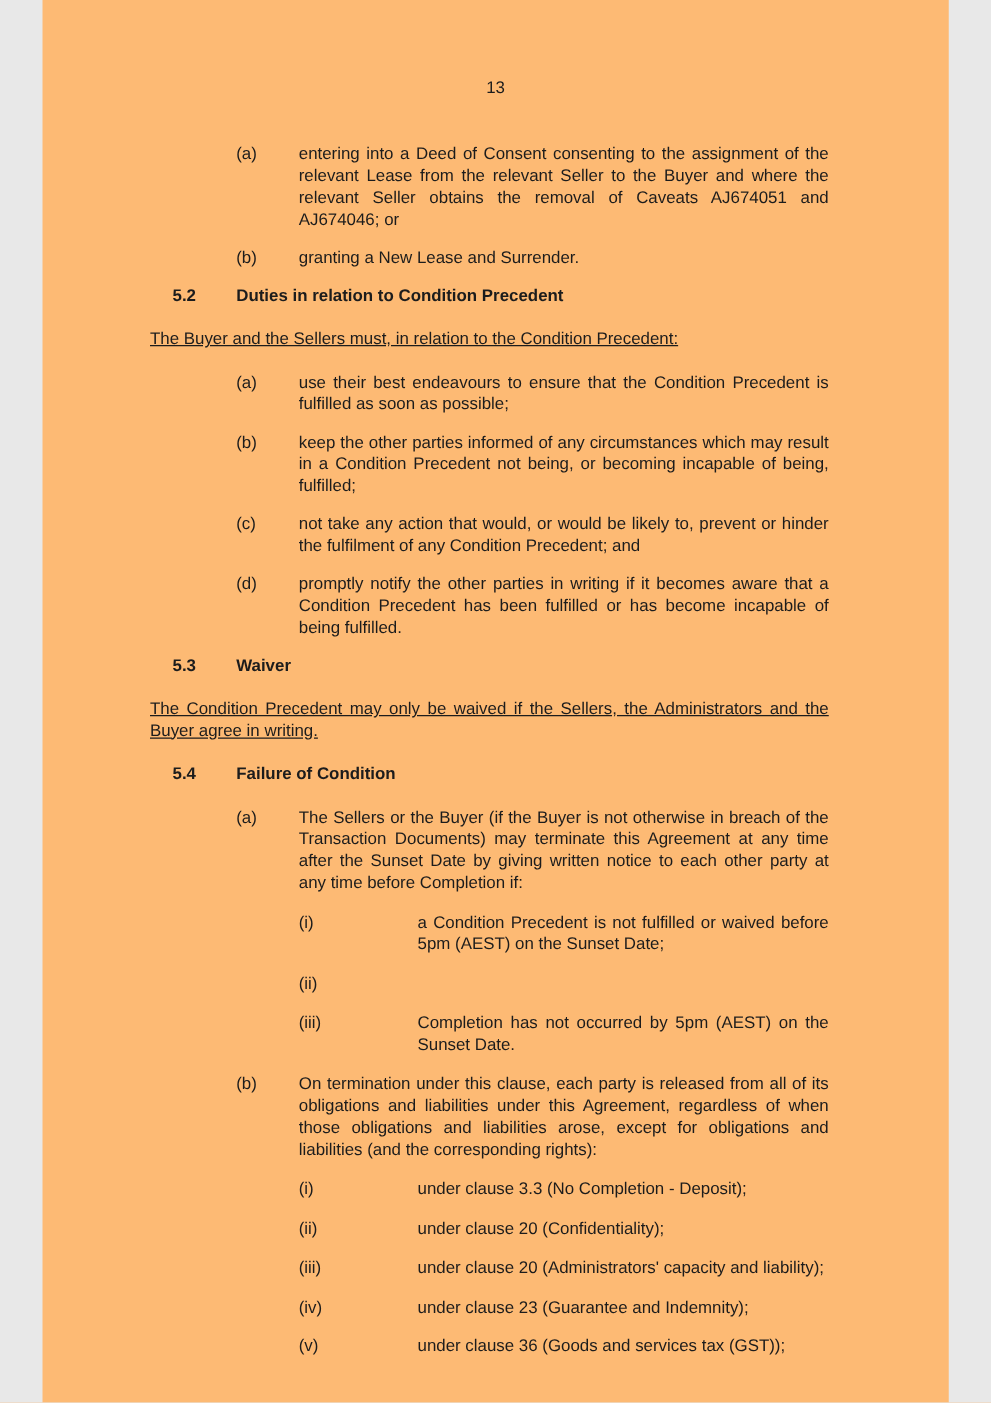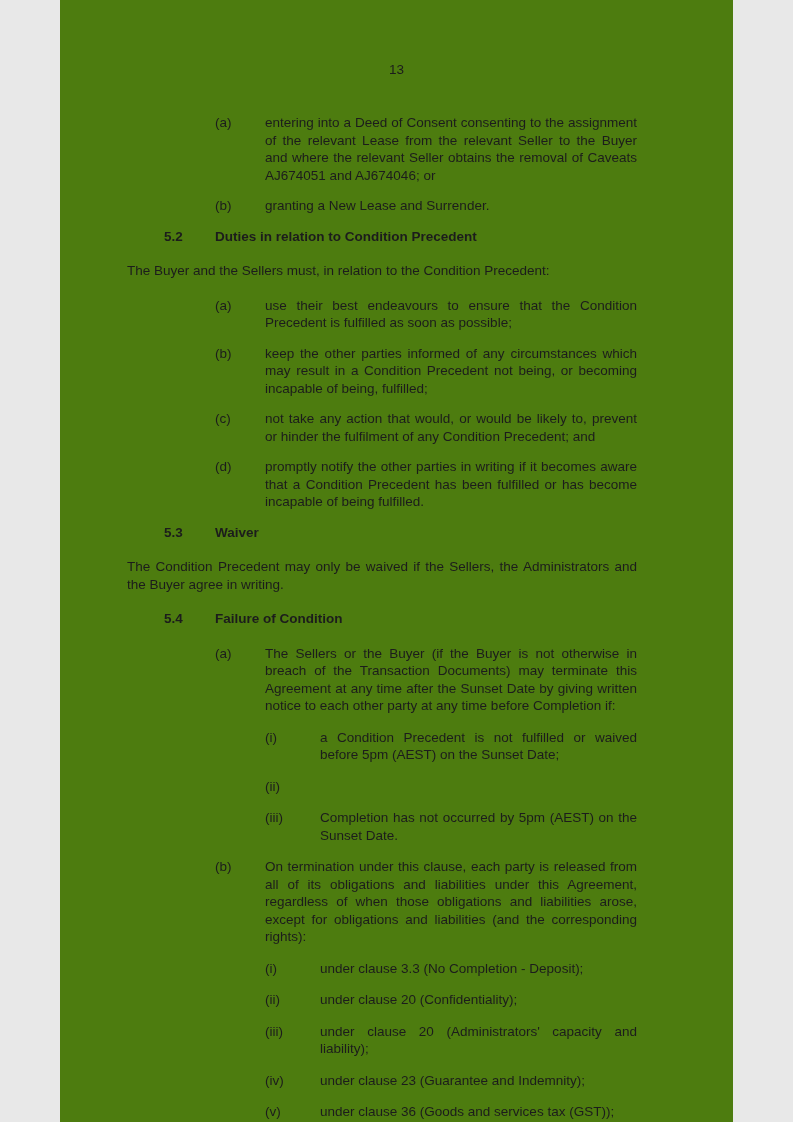--- a/index.html
+++ b/index.html
@@ -2,24 +2,24 @@
 <html><head>
 <meta charset="utf-8">
 <style>
   html, body {
     margin: 0;
     padding: 0;
     background: #e8e8e8;
   }
   .page {
     position: relative;
-    width: 673px;
+    width: 725px;
     height: 1122px;
     margin: 0 auto;
-    background: #4d7c0f;
+    background: #fdba74;
     font-family: "Liberation Sans", sans-serif;
     font-size: 13.5px;
     line-height: 17.5px;
     color: #1c1c1c;
     overflow: hidden;
   }
   .pagenum {
     position: absolute;
     top: 61px;
     left: 0;
@@ -42,38 +42,39 @@
   .item > .lab { flex: 0 0 50px; }
   .item > .txt { flex: 1; text-align: justify; }
   
   .subitem {
     display: flex;
     margin-left: 205px;
     margin-right: 96px;
     margin-bottom: 14px;
   }
   .subitem > .lab { flex: 0 0 55px; }
-  .subitem > .txt { flex: 1; text-align: justify; }
+  .subitem > .txt { flex: 1; text-align: justify; margin-left: 40px; }
   
   .sect {
     display: flex;
     margin-left: 104px;
     margin-right: 96px;
     margin-top: 3px;
     margin-bottom: 17px;
     font-weight: bold;
     align-items: flex-end;
   }
   .sect > .num { flex: 0 0 51px; }
   
   .para {
-    margin-left: 67px;
+    margin-left: 86px;
     margin-right: 96px;
     margin-bottom: 17px;
     text-align: justify;
+    text-decoration: underline;
   }
   .sublist { margin-top: 14px; }
 </style>
 </head>
 <body>
 
 <div class="page">
 
   <div class="pagenum">13</div>
 

